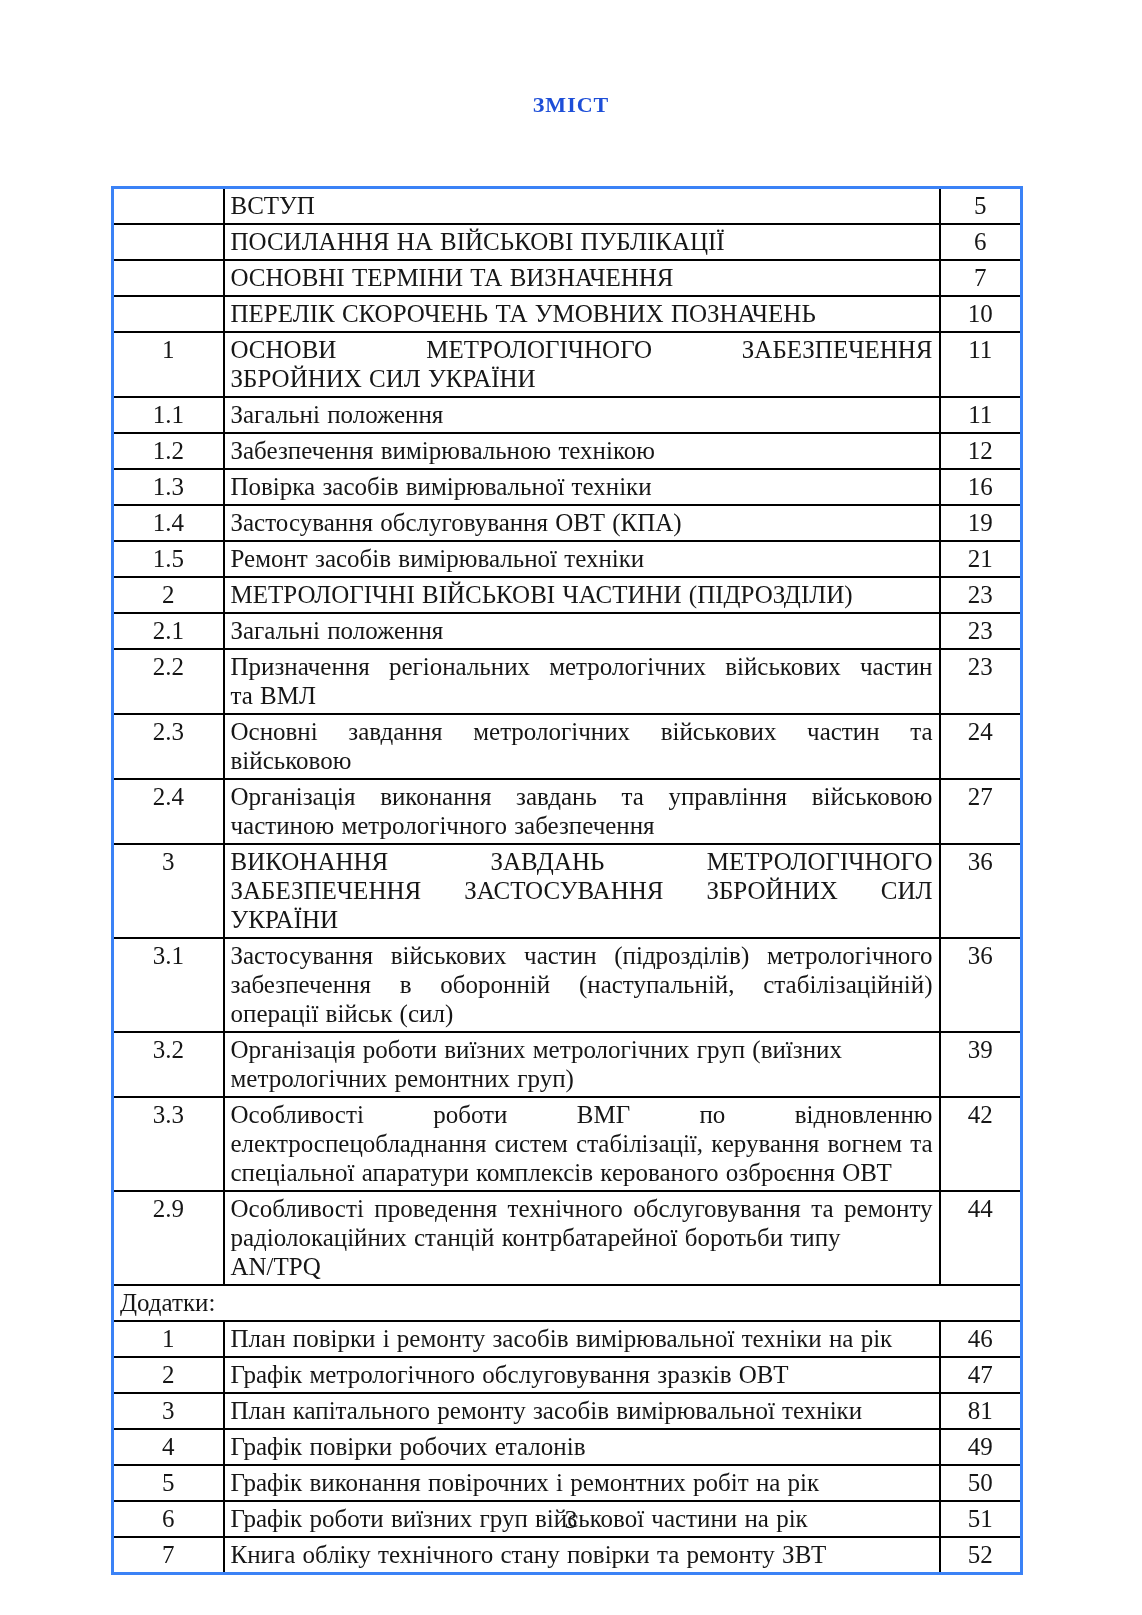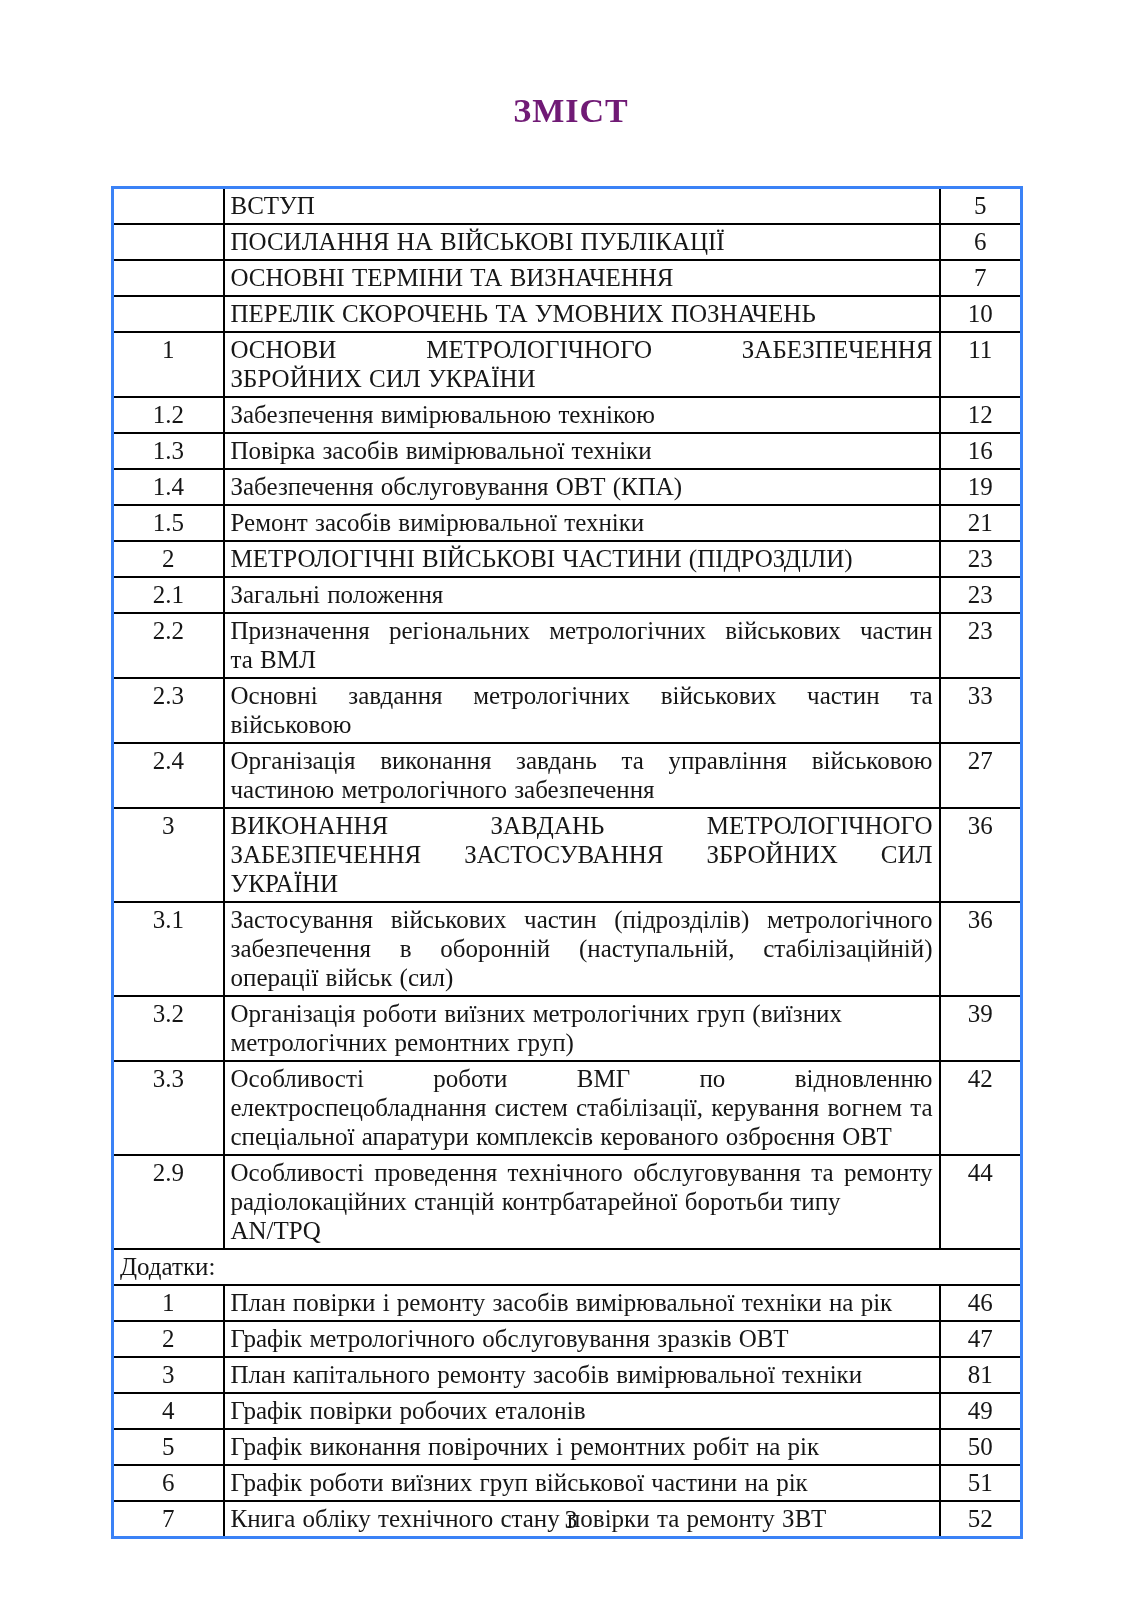--- a/index.html
+++ b/index.html
@@ -15,24 +15,24 @@
     color: #161616;
     font-family: "Liberation Serif", "DejaVu Serif", serif;
     overflow: hidden;
   }
   .doc-title {
     position: absolute;
     top: 92px;
     left: 0;
     width: 100%;
     text-align: center;
-    font-size: 34px;
+    font-size: 22px;
     font-weight: bold;
     letter-spacing: 1px;
-    color: #701a75;
+    color: #1d4ed8;
   }
   table.toc {
     position: absolute;
     left: 111px;
     top: 186px;
     width: 909px;
     border-collapse: collapse;
     table-layout: fixed;
     border: 3px solid #3b82f6;
   }
@@ -114,32 +114,37 @@
         </tr>
         <tr>
           <td class="num">1</td>
           <td class="title">
             <span class="tline jline">ОСНОВИ МЕТРОЛОГІЧНОГО ЗАБЕЗПЕЧЕННЯ</span>
             <span class="tline">ЗБРОЙНИХ СИЛ УКРАЇНИ</span>
           </td>
           <td class="pagecol">11</td>
         </tr>
         <tr>
+          <td class="num">1.1</td>
+          <td class="title">Загальні положення</td>
+          <td class="pagecol">11</td>
+        </tr>
+        <tr>
           <td class="num">1.2</td>
           <td class="title">Забезпечення вимірювальною технікою</td>
           <td class="pagecol">12</td>
         </tr>
         <tr>
           <td class="num">1.3</td>
           <td class="title">Повірка засобів вимірювальної техніки</td>
           <td class="pagecol">16</td>
         </tr>
         <tr>
           <td class="num">1.4</td>
-          <td class="title">Забезпечення обслуговування ОВТ (КПА)</td>
+          <td class="title">Застосування обслуговування ОВТ (КПА)</td>
           <td class="pagecol">19</td>
         </tr>
         <tr>
           <td class="num">1.5</td>
           <td class="title">Ремонт засобів вимірювальної техніки</td>
           <td class="pagecol">21</td>
         </tr>
         <tr>
           <td class="num">2</td>
           <td class="title">МЕТРОЛОГІЧНІ ВІЙСЬКОВІ ЧАСТИНИ (ПІДРОЗДІЛИ)</td>
@@ -157,21 +162,21 @@
             <span class="tline">та ВМЛ</span>
           </td>
           <td class="pagecol">23</td>
         </tr>
         <tr>
           <td class="num">2.3</td>
           <td class="title">
             <span class="tline jline">Основні завдання метрологічних військових частин та</span>
             <span class="tline">військовою</span>
           </td>
-          <td class="pagecol">33</td>
+          <td class="pagecol">24</td>
         </tr>
         <tr>
           <td class="num">2.4</td>
           <td class="title">
             <span class="tline jline">Організація виконання завдань та управління військовою</span>
             <span class="tline">частиною метрологічного забезпечення</span>
           </td>
           <td class="pagecol">27</td>
         </tr>
         <tr>

